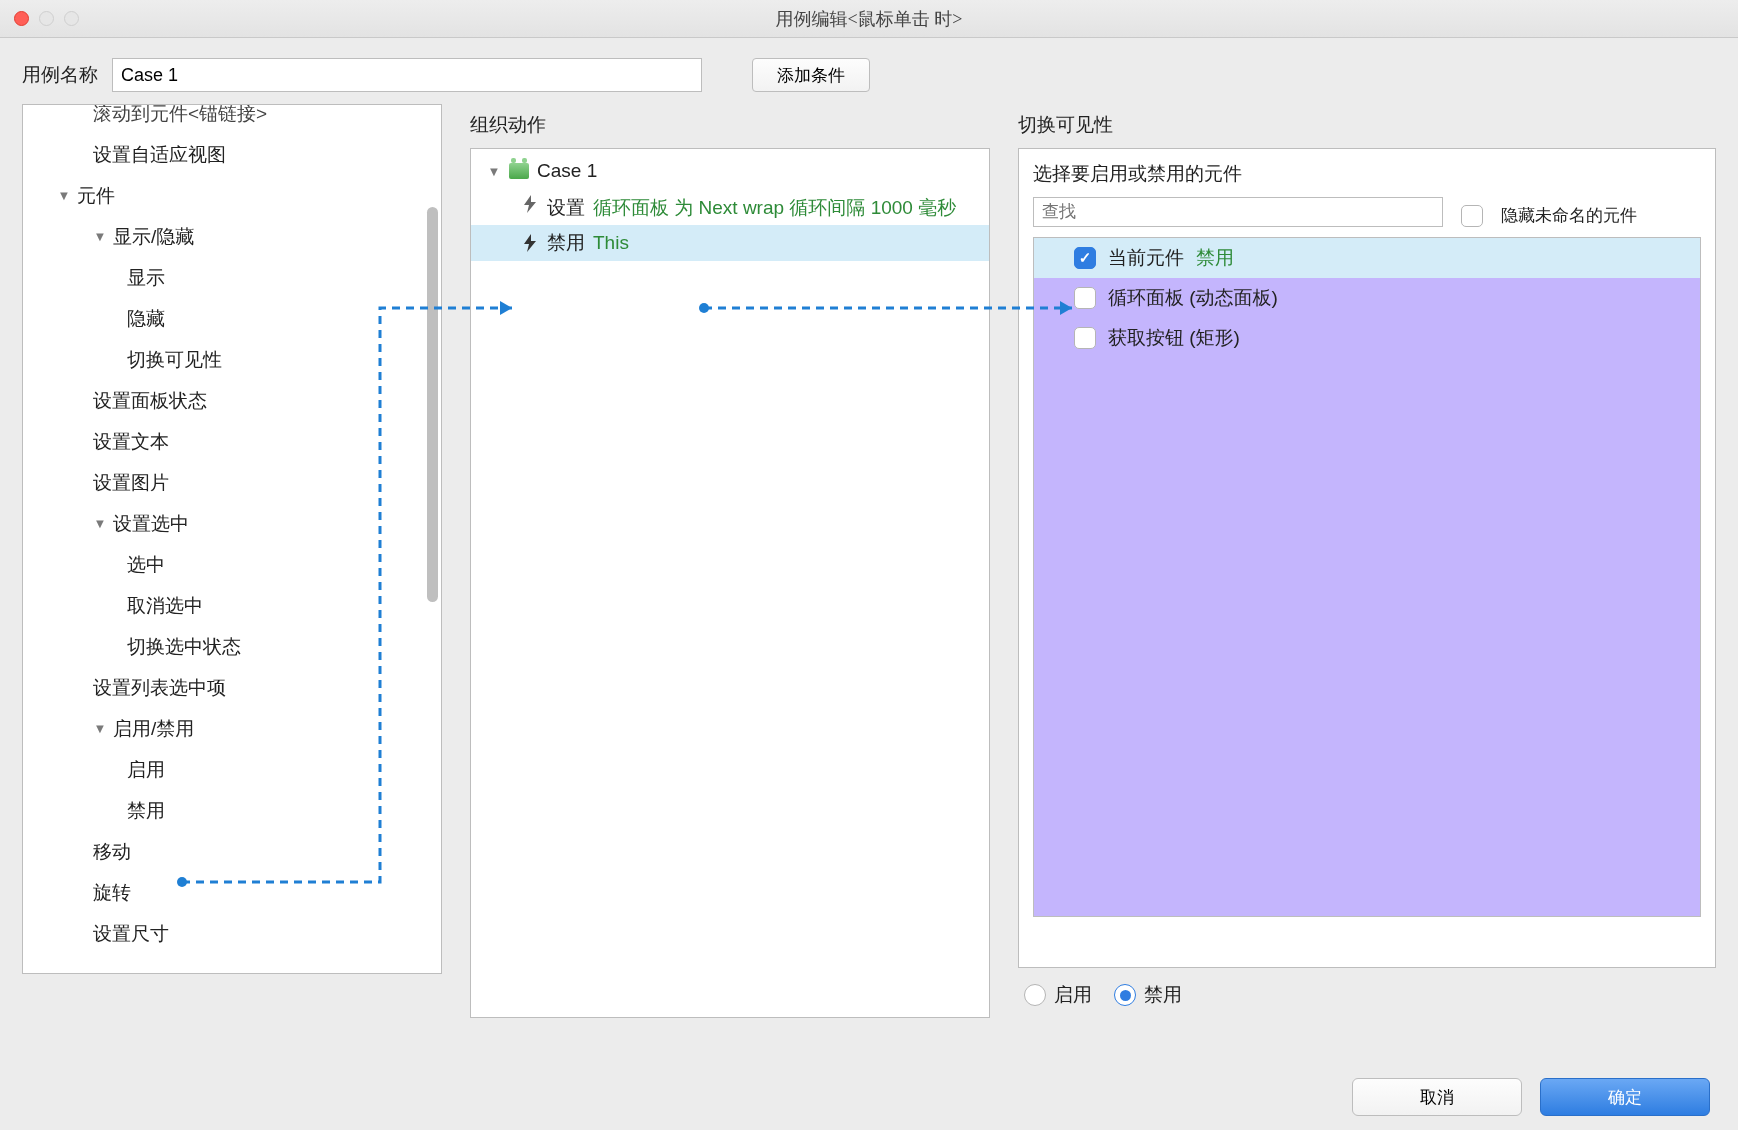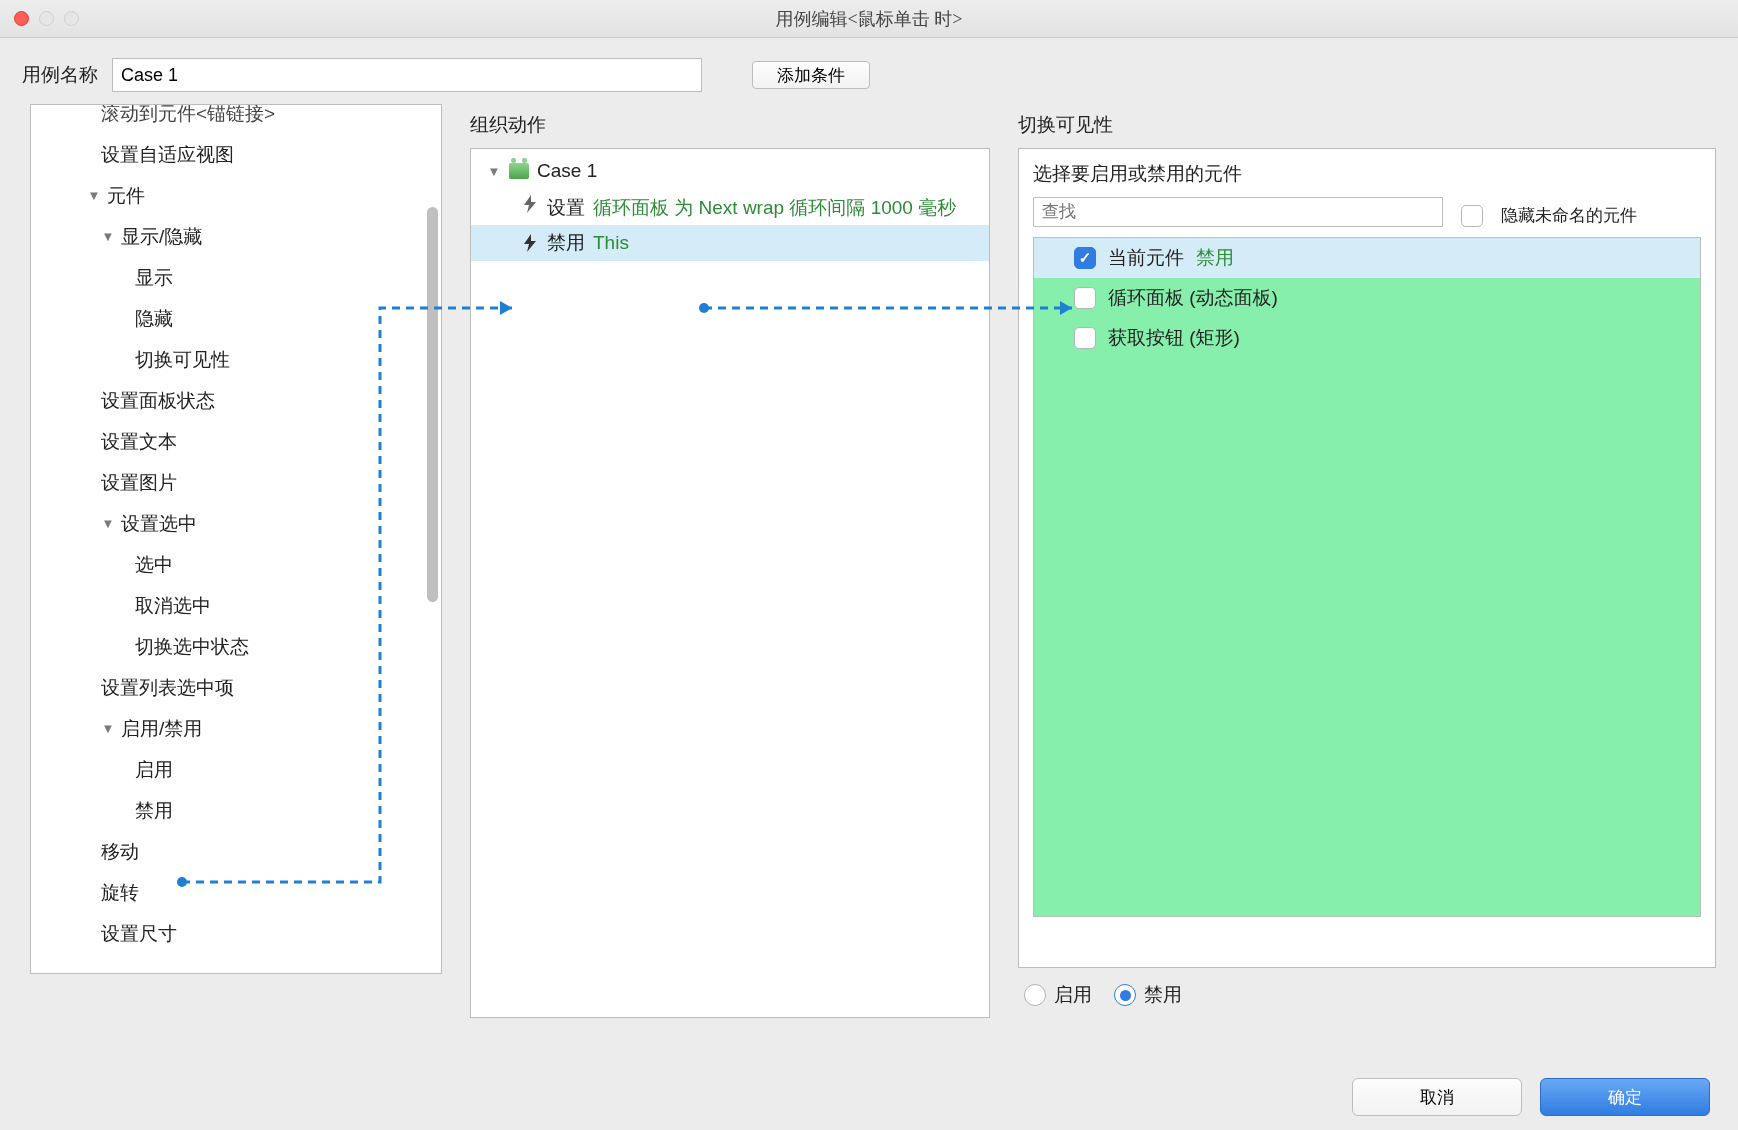--- a/index.html
+++ b/index.html
@@ -34,21 +34,21 @@
 }
 .top-row label { font-size: 19px; }
 .case-name-input {
   width: 590px; height: 34px;
   border: 1px solid #bdbdbd;
   background: #fff;
   padding: 0 8px;
   font-size: 18px;
 }
 .btn {
-  height: 28px;
+  height: 34px;
   padding: 0 24px;
   background: linear-gradient(#fdfdfd,#f2f2f2);
   border: 1px solid #bdbdbd;
   border-radius: 4px;
   font-size: 17px;
   cursor: pointer;
 }
 
 .sections {
   display: flex;
@@ -60,21 +60,21 @@
 .col2 { width: 520px; }
 .col3 { flex: 1; }
 .section-header { font-size: 19px; padding: 8px 0 10px 0; }
 
 .panel {
   border: 1px solid #bdbdbd;
   background: #fff;
   position: relative;
 }
 .panel.scroll { overflow: hidden; }
-.col1 .panel { height: 870px; margin-left: 8px; }
+.col1 .panel { height: 870px; }
 .col2 .panel { height: 870px; }
 .col3 .panel { height: 820px; }
 
 
 .tree {
   padding: 2px 0;
   position: relative;
   height: 100%;
 }
 .tree-item {
@@ -84,21 +84,21 @@
   padding-left: 8px;
   gap: 6px;
   font-size: 19px;
   cursor: default;
 }
 .tree-caret {
   width: 14px; text-align: center; font-size: 13px; color: #7a7a7a;
 }
 .tree-caret::before { content: "▼"; }
 .tree-label { white-space: nowrap; }
-.lvl1 { padding-left: 56px; }
+.lvl1 { padding-left: 34px; }
 .lvl2 { padding-left: 70px; }
 .lvl3 { padding-left: 104px; }
 .truncated { overflow: hidden; text-overflow: ellipsis; }
 .cut-top { margin-top: -14px; opacity: 0.85;}
 .scrollbar-thumb {
   position: absolute; right: 3px; top: 102px; width: 11px; height: 395px;
   background: #bfbfbf; border-radius: 6px;
 }
 
 
@@ -321,21 +321,21 @@
 
   <div class="section-col col3">
     <div class="section-header">切换可见性</div>
     <div class="panel">
       <div class="config-title">选择要启用或禁用的元件</div>
       <div class="config-toolbar">
         <input class="search-input" placeholder="查找" style="">
         <span class="cb"></span>
         <span>隐藏未命名的元件</span>
       </div>
-      <div class="elem-list" style="border:1px solid #bdbdbd;margin:0 14px;height:680px;background:#86efac;">
+      <div class="elem-list" style="border:1px solid #bdbdbd;margin:0 14px;height:680px;background:#c4b5fd;">
         <div class="elem-row selected">
           <span class="cb checked"></span>
           <span>当前元件</span>
           <span class="green">禁用</span>
         </div>
         <div class="elem-row">
           <span class="cb"></span>
           <span>循环面板 (动态面板)</span>
         </div>
         <div class="elem-row">

